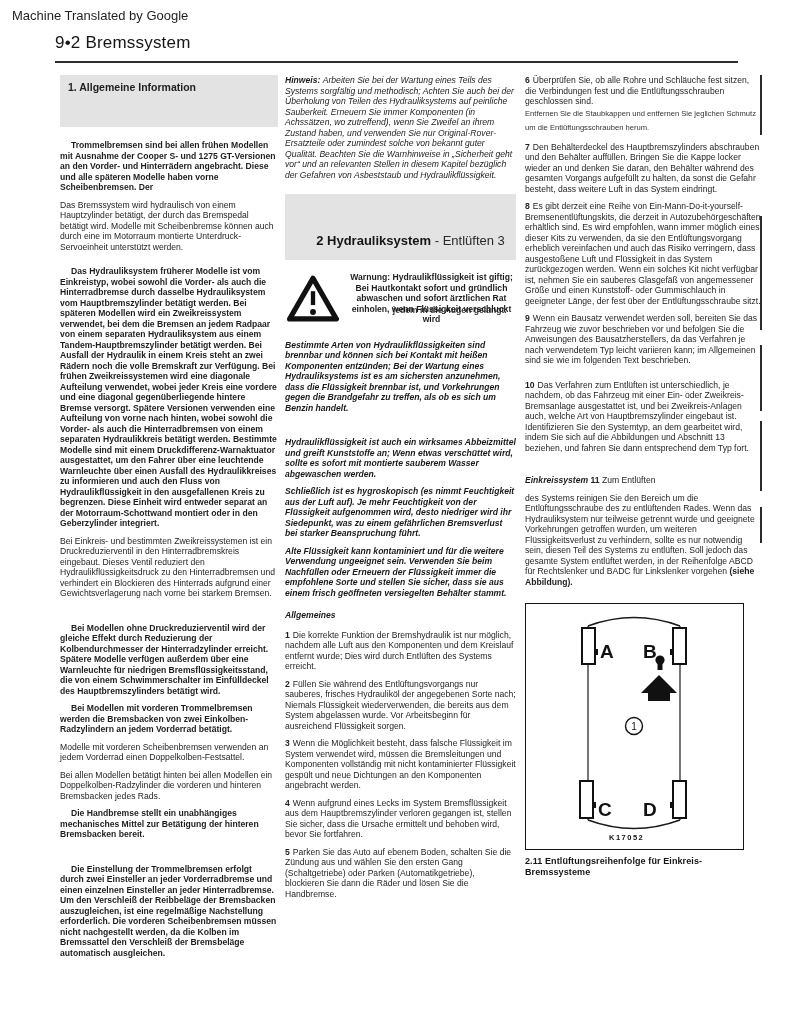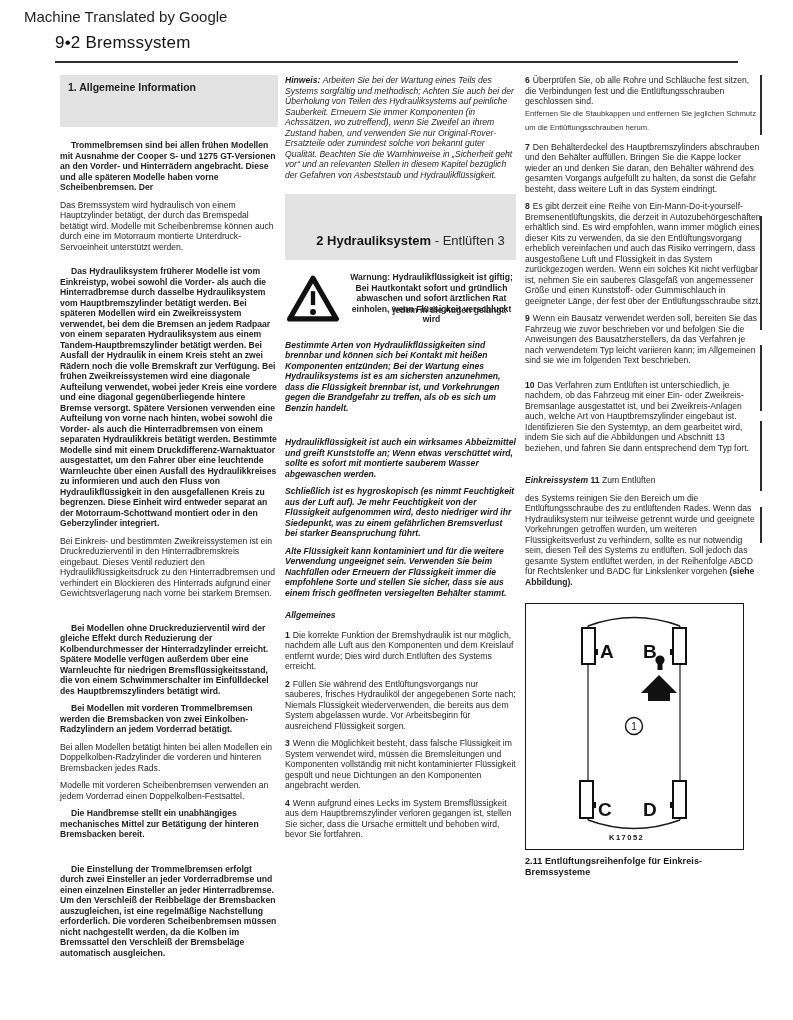--- a/index.html
+++ b/index.html
@@ -1,21 +1,21 @@
 <!DOCTYPE html>
 <html><head>
 <meta charset="utf-8">
 <style>
   html,body{margin:0;padding:0;}
   body{
     width:793px;height:1020px;position:relative;background:#ffffff;
     font-family:"Liberation Sans",sans-serif;color:#1b1b1b;
     -webkit-font-smoothing:antialiased;
   }
-  .translated{position:absolute;top:8px;left:24px;font-size:15px;color:#1f1f1f;}
+  .translated{position:absolute;top:8px;left:12px;font-size:13px;color:#1f1f1f;}
   .ptitle{position:absolute;top:33px;left:55px;font-size:17px;color:#151515;letter-spacing:.2px;}
   .hrule{position:absolute;top:61px;left:55px;width:683px;height:2px;background:#2d2d2d;}
 
   .col{position:absolute;top:75px;font-size:8.6px;line-height:10.5px;color:#1e1e1e;}
   .col p{margin:0 0 7px 0;overflow-wrap:break-word;}
   .col-left{left:60px;width:218px;}
   .col-mid{left:285px;width:231px;}
   .col-right{left:525px;width:236px;}
 
   .indent{text-indent:11px;font-weight:bold;}
@@ -72,22 +72,22 @@
   <div class="col col-left">
     <div class="secbox sec1">
       <span class="sec1-title">1. Allgemeine Information</span>
     </div>
     <p class="indent">Trommelbremsen sind bei allen frühen Modellen mit Ausnahme der Cooper S- und 1275 GT-Versionen an den Vorder- und Hinterrädern angebracht. Diese und alle späteren Modelle haben vorne Scheibenbremsen. Der</p>
     <p>Das Bremssystem wird hydraulisch von einem Hauptzylinder betätigt, der durch das Bremspedal betätigt wird. Modelle mit Scheibenbremse können auch durch eine im Motorraum montierte Unterdruck-Servoeinheit unterstützt werden.</p>
     <p class="indent gap-md">Das Hydrauliksystem früherer Modelle ist vom Einkreistyp, wobei sowohl die Vorder- als auch die Hinterradbremse durch dasselbe Hydrauliksystem vom Hauptbremszylinder betätigt werden. Bei späteren Modellen wird ein Zweikreissystem verwendet, bei dem die Bremsen an jedem Radpaar von einem separaten Hydrauliksystem aus einem Tandem-Hauptbremszylinder betätigt werden. Bei Ausfall der Hydraulik in einem Kreis steht an zwei Rädern noch die volle Bremskraft zur Verfügung. Bei frühen Zweikreissystemen wird eine diagonale Aufteilung verwendet, wobei jeder Kreis eine vordere und eine diagonal gegenüberliegende hintere Bremse versorgt. Spätere Versionen verwenden eine Aufteilung von vorne nach hinten, wobei sowohl die Vorder- als auch die Hinterradbremsen von einem separaten Hydraulikkreis betätigt werden. Bestimmte Modelle sind mit einem Druckdifferenz-Warnaktuator ausgestattet, um den Fahrer über eine leuchtende Warnleuchte über einen Ausfall des Hydraulikkreises zu informieren und auch den Fluss von Hydraulikflüssigkeit in den ausgefallenen Kreis zu begrenzen. Diese Einheit wird entweder separat an der Motorraum-Schottwand montiert oder in den Geberzylinder integriert.</p>
     <p>Bei Einkreis- und bestimmten Zweikreissystemen ist ein Druckreduzierventil in den Hinterradbremskreis eingebaut. Dieses Ventil reduziert den Hydraulikflüssigkeitsdruck zu den Hinterradbremsen und verhindert ein Blockieren des Hinterrads aufgrund einer Gewichtsverlagerung nach vorne bei starkem Bremsen.</p>
     <p class="indent gap-lg">Bei Modellen ohne Druckreduzierventil wird der gleiche Effekt durch Reduzierung der Kolbendurchmesser der Hinterradzylinder erreicht. Spätere Modelle verfügen außerdem über eine Warnleuchte für niedrigen Bremsflüssigkeitsstand, die von einem Schwimmerschalter im Einfülldeckel des Hauptbremszylinders betätigt wird.</p>
     <p class="indent">Bei Modellen mit vorderen Trommelbremsen werden die Bremsbacken von zwei Einkolben-Radzylindern an jedem Vorderrad betätigt.</p>
+    <p>Modelle mit vorderen Scheibenbremsen verwenden an jedem Vorderrad einen Doppelkolben-Festsattel.</p>
     <p>Bei allen Modellen betätigt hinten bei allen Modellen ein Doppelkolben-Radzylinder die vorderen und hinteren Bremsbacken jedes Rads.</p>
-    <p>Modelle mit vorderen Scheibenbremsen verwenden an jedem Vorderrad einen Doppelkolben-Festsattel.</p>
     <p class="indent">Die Handbremse stellt ein unabhängiges mechanisches Mittel zur Betätigung der hinteren Bremsbacken bereit.</p>
     <p class="indent gap-lg">Die Einstellung der Trommelbremsen erfolgt durch zwei Einsteller an jeder Vorderradbremse und einen einzelnen Einsteller an jeder Hinterradbremse. Um den Verschleiß der Reibbeläge der Bremsbacken auszugleichen, ist eine regelmäßige Nachstellung erforderlich. Die vorderen Scheibenbremsen müssen nicht nachgestellt werden, da die Kolben im Bremssattel den Verschleiß der Bremsbeläge automatisch ausgleichen.</p>
   </div>
 
   <div class="col col-mid">
     <p class="note"><b>Hinweis:</b> <span class="it">Arbeiten Sie bei der Wartung eines Teils des Systems sorgfältig und methodisch; Achten Sie auch bei der Überholung von Teilen des Hydrauliksystems auf peinliche Sauberkeit. Erneuern Sie immer Komponenten (in Achssätzen, wo zutreffend), wenn Sie Zweifel an ihrem Zustand haben, und verwenden Sie nur Original-Rover-Ersatzteile oder zumindest solche von bekannt guter Qualität. Beachten Sie die Warnhinweise in „Sicherheit geht vor“ und an relevanten Stellen in diesem Kapitel bezüglich der Gefahren von Asbeststaub und Hydraulikflüssigkeit.</span></p>
 
     <div class="secbox sec2">
       <span class="sec2-bold">2 Hydrauliksystem</span>
         <span class="sec2-rest"> - Entlüften 3</span>
@@ -106,20 +106,21 @@
     <p class="bi gap-lg">Hydraulikflüssigkeit ist auch ein wirksames Abbeizmittel und greift Kunststoffe an; Wenn etwas verschüttet wird, sollte es sofort mit montierte sauberem Wasser abgewaschen werden.</p>
     <p class="bi">Schließlich ist es hygroskopisch (es nimmt Feuchtigkeit aus der Luft auf). Je mehr Feuchtigkeit von der Flüssigkeit aufgenommen wird, desto niedriger wird ihr Siedepunkt, was zu einem gefährlichen Bremsverlust bei starker Beanspruchung führt.</p>
     <p class="bi">Alte Flüssigkeit kann kontaminiert und für die weitere Verwendung ungeeignet sein. Verwenden Sie beim Nachfüllen oder Erneuern der Flüssigkeit immer die empfohlene Sorte und stellen Sie sicher, dass sie aus einem frisch geöffneten versiegelten Behälter stammt.</p>
 
     <p class="bi allg">Allgemeines</p>
 
     <p class="step"><b class="num">1</b><span>Die korrekte Funktion der Bremshydraulik ist nur möglich, nachdem alle Luft aus den Komponenten und dem Kreislauf entfernt wurde; Dies wird durch Entlüften des Systems erreicht.</span></p>
     <p class="step"><b class="num">2</b><span>Füllen Sie während des Entlüftungsvorgangs nur sauberes, frisches Hydrauliköl der angegebenen Sorte nach; Niemals Flüssigkeit wiederverwenden, die bereits aus dem System abgelassen wurde. Vor Arbeitsbeginn für ausreichend Flüssigkeit sorgen.</span></p>
     <p class="step"><b class="num">3</b><span>Wenn die Möglichkeit besteht, dass falsche Flüssigkeit im System verwendet wird, müssen die Bremsleitungen und Komponenten vollständig mit nicht kontaminierter Flüssigkeit gespült und neue Dichtungen an den Komponenten angebracht werden.</span></p>
     <p class="step"><b class="num">4</b><span>Wenn aufgrund eines Lecks im System Bremsflüssigkeit aus dem Hauptbremszylinder verloren gegangen ist, stellen Sie sicher, dass die Ursache ermittelt und behoben wird, bevor Sie fortfahren.</span></p>
+    <p class="step"><b class="num">5</b><span>Parken Sie das Auto auf ebenem Boden, schalten Sie die Zündung aus und wählen Sie den ersten Gang (Schaltgetriebe) oder Parken (Automatikgetriebe), blockieren Sie dann die Räder und lösen Sie die Handbremse.</span></p>
   </div>
 
   <div class="col col-right">
     <p class="step"><b class="num">6</b><span>Überprüfen Sie, ob alle Rohre und Schläuche fest sitzen, die Verbindungen fest und die Entlüftungsschrauben geschlossen sind.</span><br><span class="small">Entfernen Sie die Staubkappen und entfernen Sie jeglichen Schmutz um die Entlüftungsschrauben herum.</span></p>
     <p class="step"><b class="num">7</b><span>Den Behälterdeckel des Hauptbremszylinders abschrauben und den Behälter auffüllen. Bringen Sie die Kappe locker wieder an und denken Sie daran, den Behälter während des gesamten Vorgangs aufgefüllt zu halten, da sonst die Gefahr besteht, dass weitere Luft in das System eindringt.</span></p>
     <p class="step"><b class="num">8</b><span>Es gibt derzeit eine Reihe von Ein-Mann-Do-it-yourself-Bremsenentlüftungskits, die derzeit in Autozubehörgeschäften erhältlich sind. Es wird empfohlen, wann immer möglich eines dieser Kits zu verwenden, da sie den Entlüftungsvorgang erheblich vereinfachen und auch das Risiko verringern, dass ausgestoßene Luft und Flüssigkeit in das System zurückgezogen werden. Wenn ein solches Kit nicht verfügbar ist, nehmen Sie ein sauberes Glasgefäß von angemessener Größe und einen Kunststoff- oder Gummischlauch in geeigneter Länge, der fest über der Entlüftungsschraube sitzt.</span></p>
     <p class="step"><b class="num">9</b><span>Wenn ein Bausatz verwendet werden soll, bereiten Sie das Fahrzeug wie zuvor beschrieben vor und befolgen Sie die Anweisungen des Bausatzherstellers, da das Verfahren je nach verwendetem Typ leicht variieren kann; im Allgemeinen sind sie wie im folgenden Text beschrieben.</span></p>
     <p class="step gap-md"><b class="num">10</b><span>Das Verfahren zum Entlüften ist unterschiedlich, je nachdem, ob das Fahrzeug mit einer Ein- oder Zweikreis-Bremsanlage ausgestattet ist, und bei Zweikreis-Anlagen auch, welche Art von Hauptbremszylinder eingebaut ist. Identifizieren Sie den Systemtyp, an dem gearbeitet wird, indem Sie sich auf die Abbildungen und Abschnitt 13 beziehen, und fahren Sie dann entsprechend dem Typ fort.</span></p>
 
     <p class="ek-head"><span class="ekname">Einkreissystem</span> <span class="eknum">11</span> <span>Zum Entlüften</span></p>

